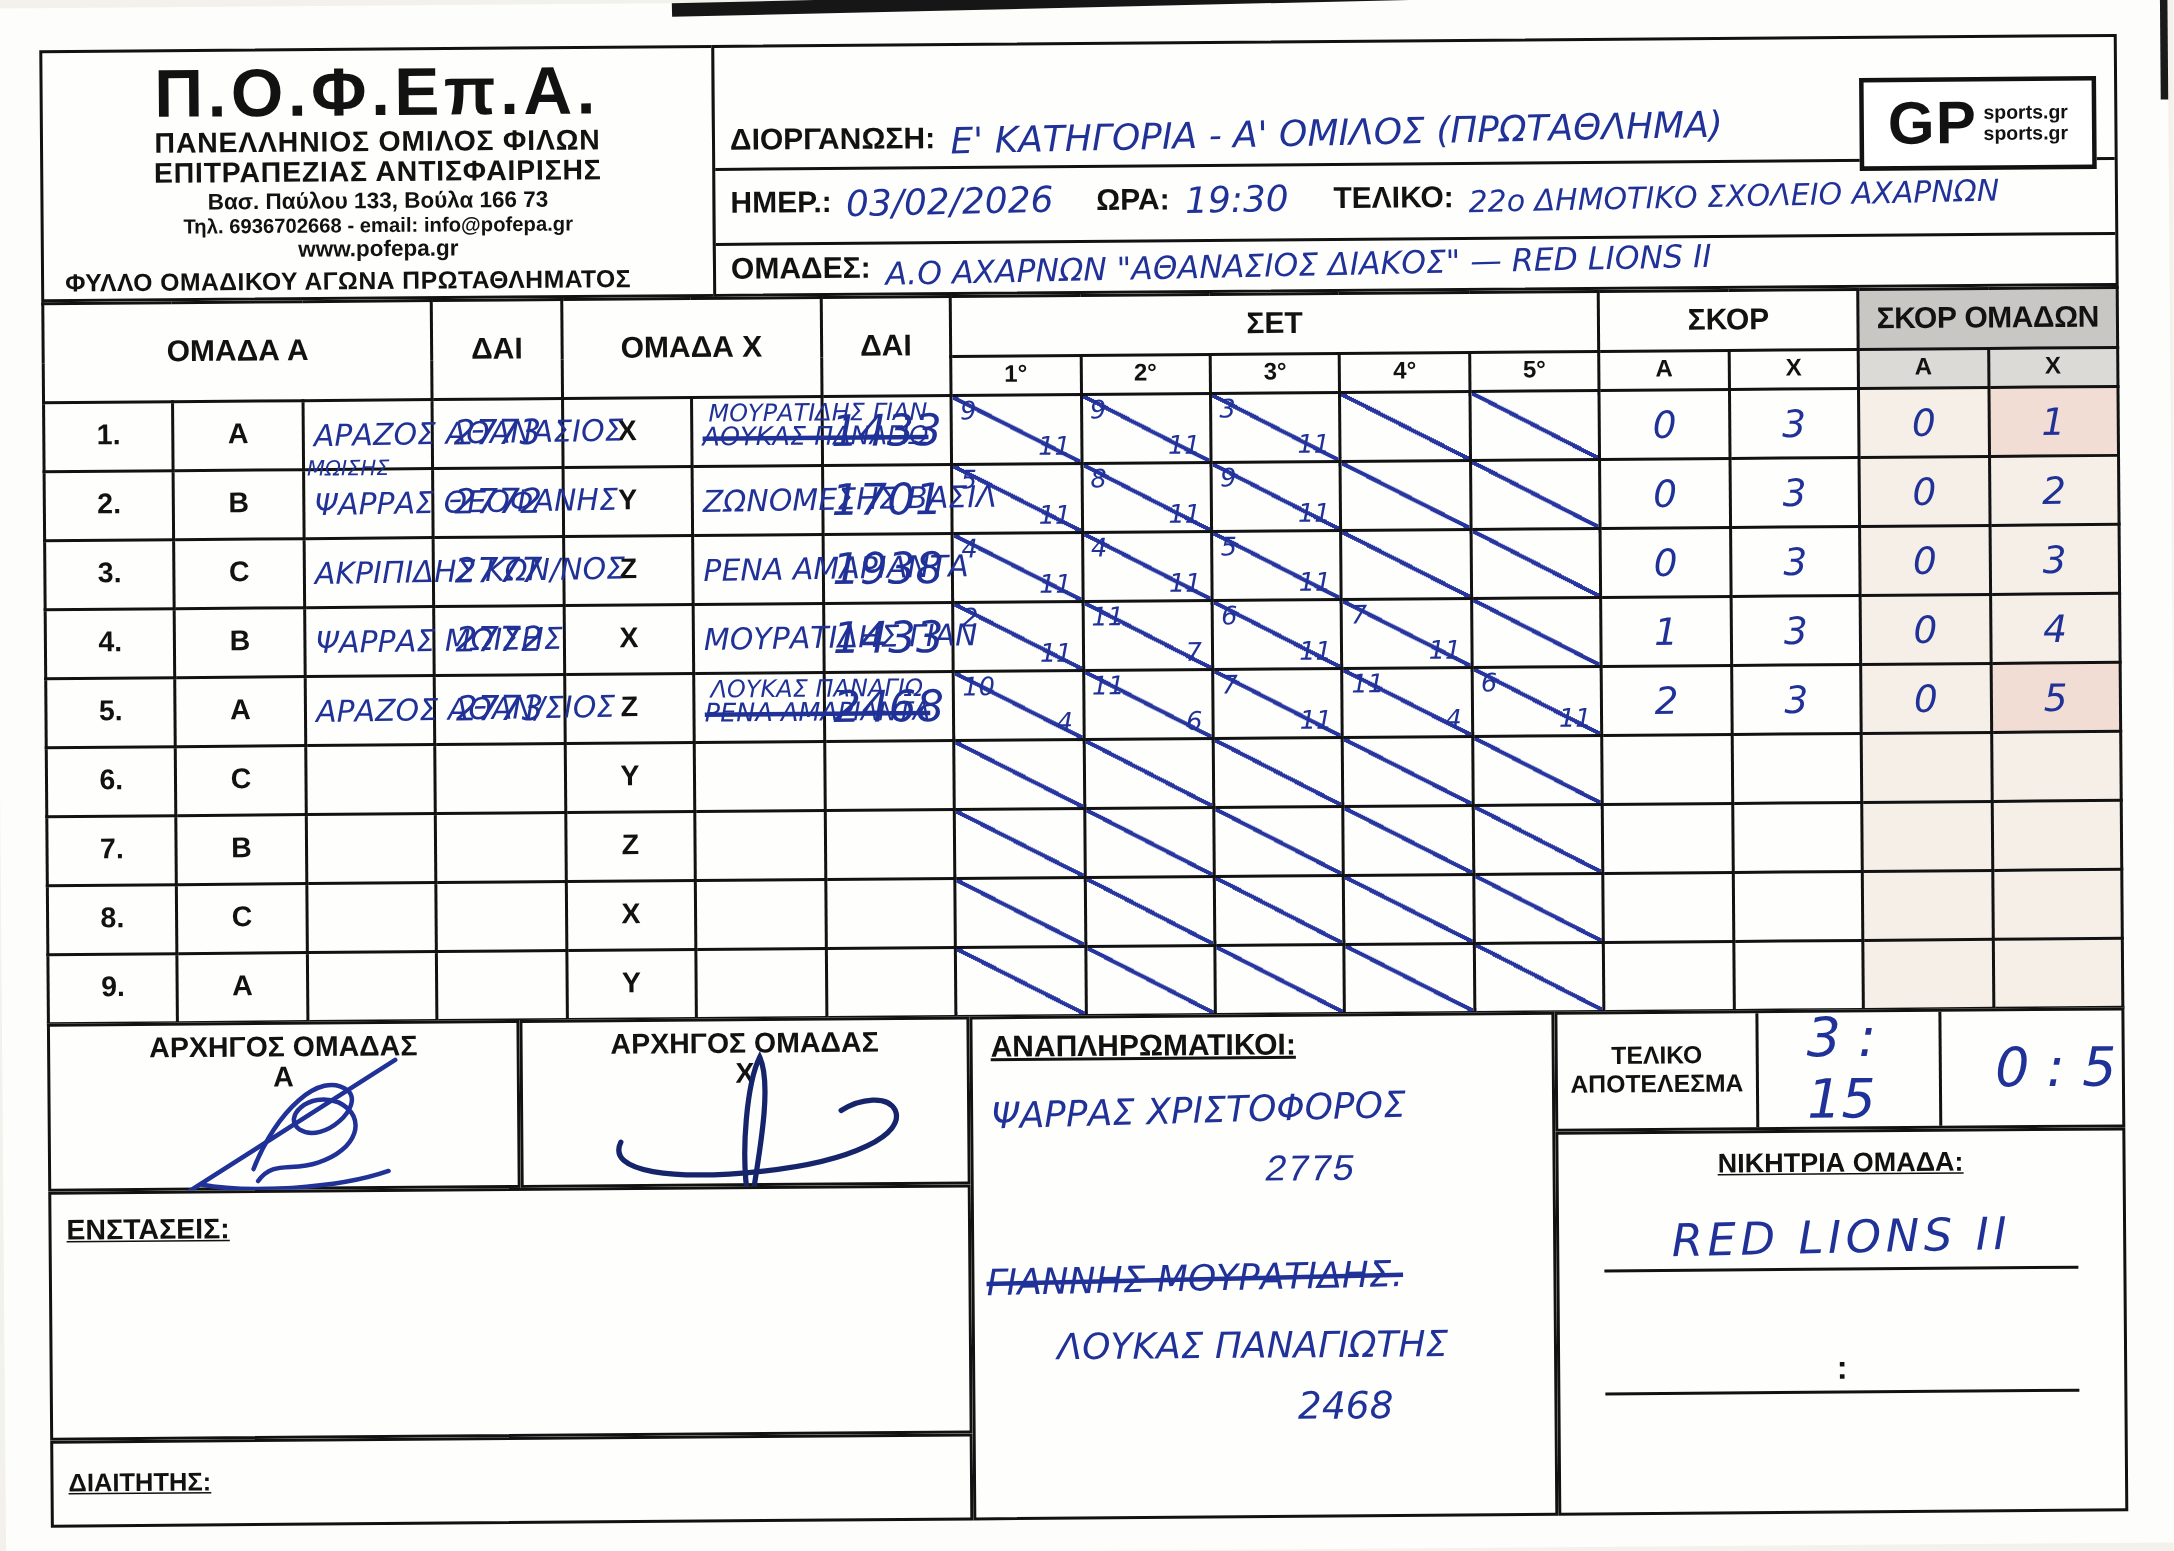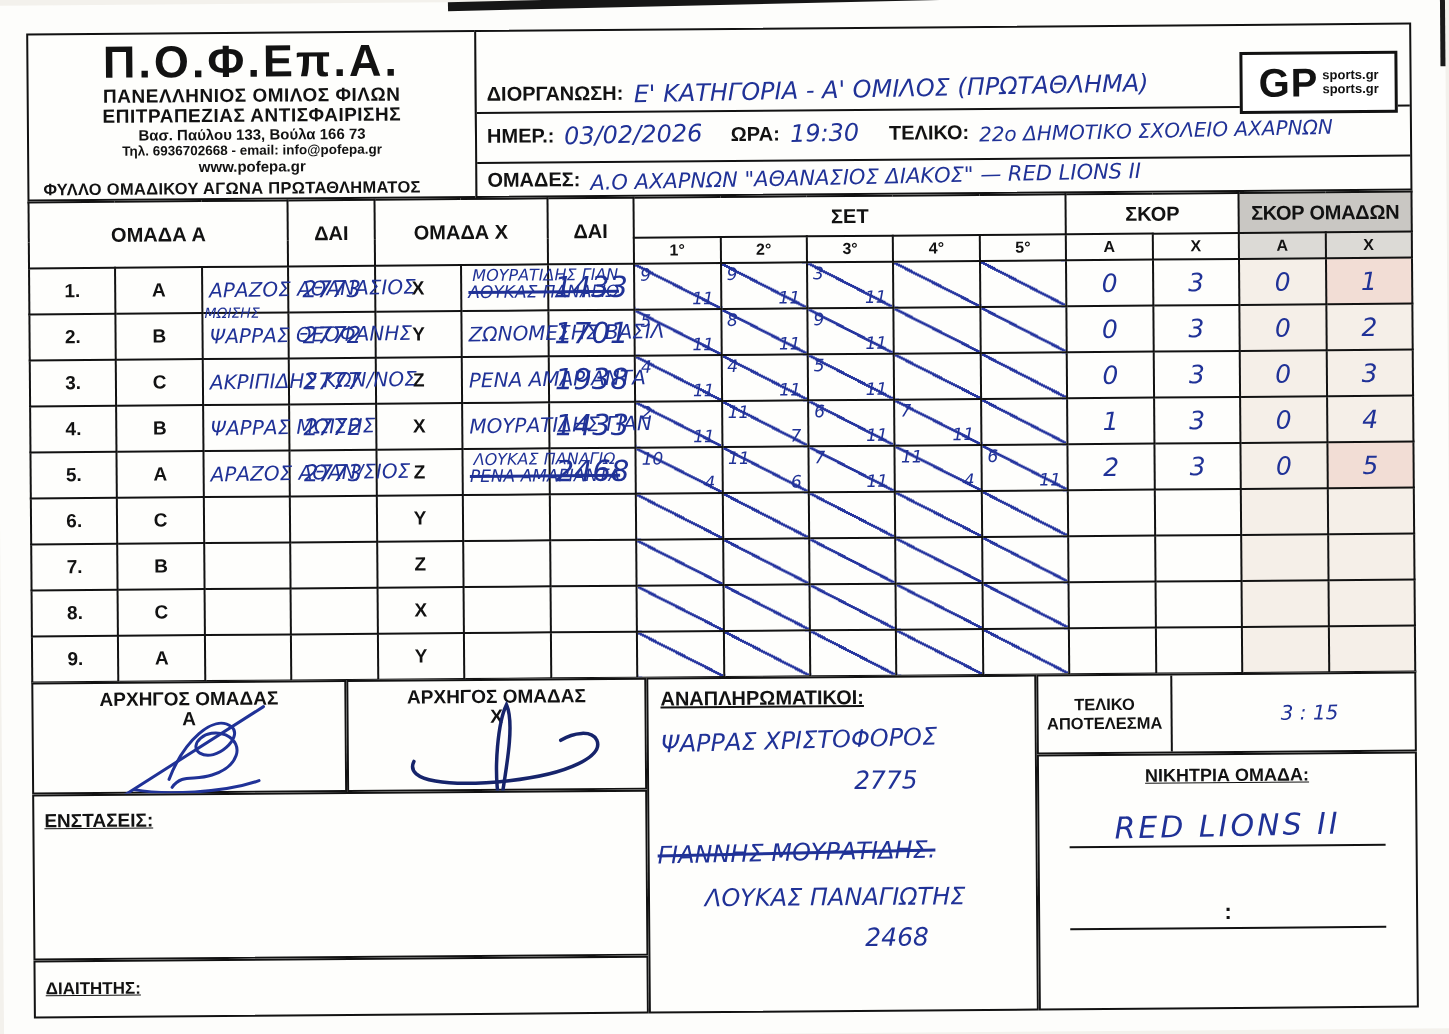--- a/index.html
+++ b/index.html
@@ -76,21 +76,21 @@
   .enst{left:30px;top:789px;width:615px;height:166px;}
   .enstlabel{font-size:19px;font-weight:bold;text-decoration:underline;padding:14px 0 0 10px;}
   .diait{left:30px;top:955px;width:615px;height:58px;display:flex;align-items:center;}
   .diaitlabel{font-size:17px;font-weight:bold;text-decoration:underline;padding-left:10px;}
   .anap{left:645px;top:677px;width:390px;height:336px;}
   .anaplabel{font-size:20px;font-weight:bold;text-decoration:underline;padding:8px 0 0 12px;}
   .sub-name{position:absolute;font-size:24px;white-space:nowrap;}
   .sub-dai{position:absolute;font-size:25px;}
   .final{left:1035px;top:677px;width:380px;height:80px;display:flex;}
   .final-label{width:132px;border-right:2px solid var(--line);display:flex;flex-direction:column;justify-content:center;text-align:center;font-size:16.5px;font-weight:bold;line-height:19px;}
-  .final-v{flex:1;border-right:2px solid var(--line);display:flex;align-items:center;justify-content:center;font-size:20px;padding-left:32px;}
+  .final-v{flex:1;border-right:2px solid var(--line);display:flex;align-items:center;justify-content:center;font-size:36px;padding-left:32px;}
   .final-v:last-child{border-right:none;}
   .winner{left:1035px;top:757px;width:380px;height:256px;text-align:center;}
   .winlabel{font-size:18px;font-weight:bold;text-decoration:underline;padding-top:10px;}
   .winname{font-size:30px;letter-spacing:3px;margin-top:22px;display:inline-block;transform:rotate(-0.8deg);}
   .winline1{width:84%;margin:2px auto 0;border-bottom:2px solid var(--line);}
   .wincolon{font-size:22px;font-weight:bold;margin-top:52px;}
   .winline2{width:84%;margin:2px auto 0;border-bottom:2px solid var(--line);}
 </style>
 </head>
 <body>
@@ -450,32 +450,33 @@
     <div class="enstlabel">ΕΝΣΤΑΣΕΙΣ:</div>
   </div>
 
   <div class="box diait">
     <div class="diaitlabel">ΔΙΑΙΤΗΤΗΣ:</div>
   </div>
 
   <div class="box anap">
     <div class="anaplabel">ΑΝΑΠΛΗΡΩΜΑΤΙΚΟΙ:</div>
     <span class="sub-name hw" style="left:12px;top:48px;transform:rotate(-1.2deg);">ΨΑΡΡΑΣ ΧΡΙΣΤΟΦΟΡΟΣ</span>
-    <span class="sub-dai hw" style="left:205px;top:88px;">2775</span>
+    <span class="sub-dai hw" style="left:194px;top:88px;font-family:Liberation Mono, monospace;">2775</span>
     <span class="sub-name hw strike" style="left:8px;top:160px;transform:rotate(-0.8deg);">ΓΙΑΝΝΗΣ ΜΟΥΡΑΤΙΔΗΣ.</span>
     <span class="sub-name hw" style="left:55px;top:205px;">ΛΟΥΚΑΣ ΠΑΝΑΓΙΩΤΗΣ</span>
     <span class="sub-dai hw" style="left:215px;top:245px;">2468</span>
   </div>
 
   <div class="box final">
     <div class="final-label">
       <span>ΤΕΛΙΚΟ</span>
       <span>ΑΠΟΤΕΛΕΣΜΑ</span>
     </div>
     <div class="final-v hw">3 : 15</div>
+    <div class="final-v hw">0 : 5</div>
   </div>
 
   <div class="box winner">
     <div class="winlabel">ΝΙΚΗΤΡΙΑ ΟΜΑΔΑ:</div>
     <div class="winname hw">RED LIONS II</div>
     <div class="winline1"></div>
     <div class="wincolon">:</div>
     <div class="winline2"></div>
   </div>
 </div>

